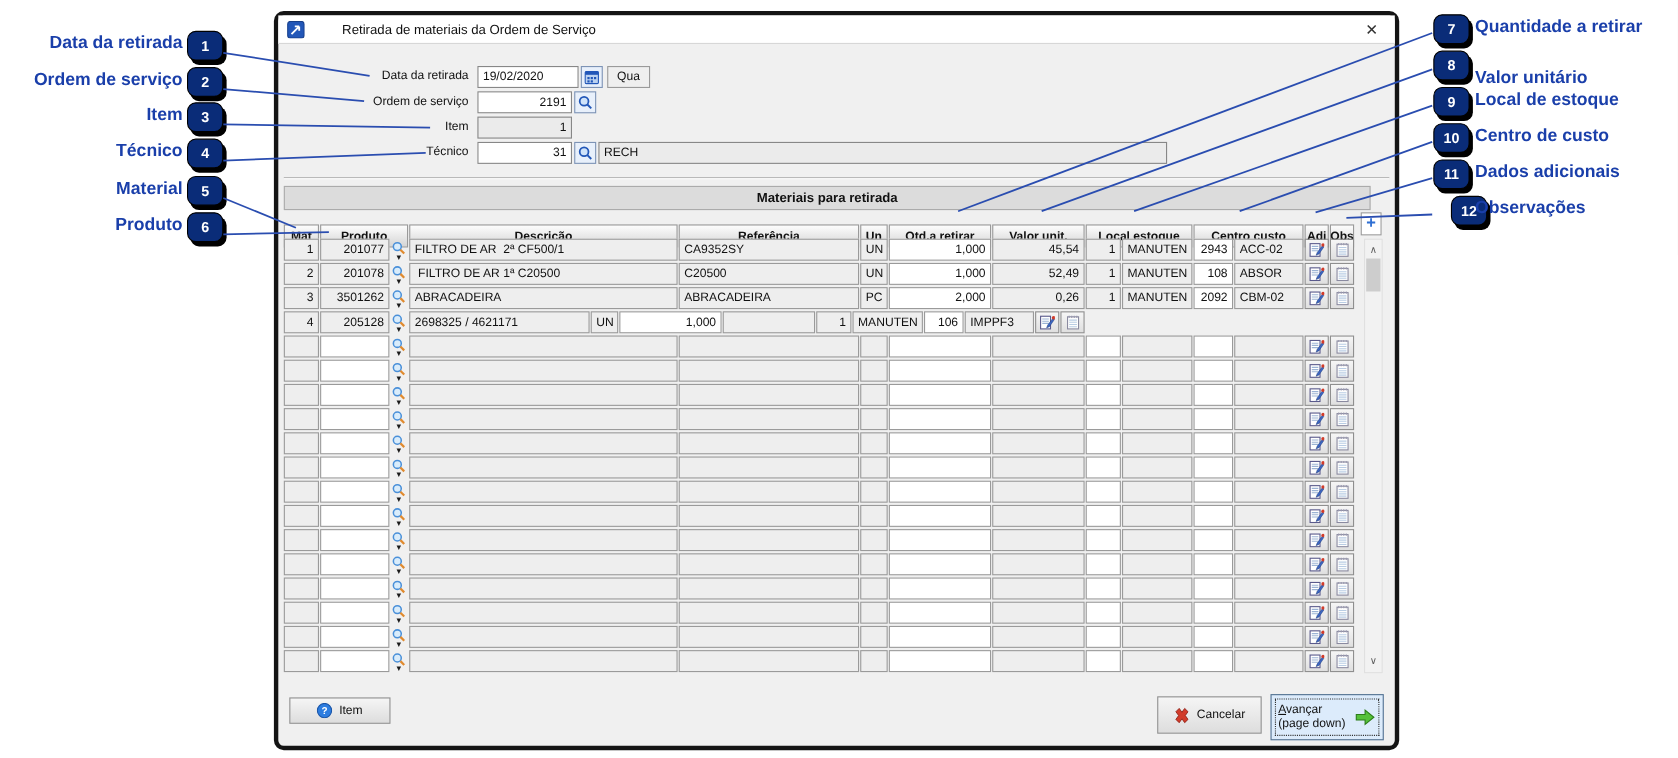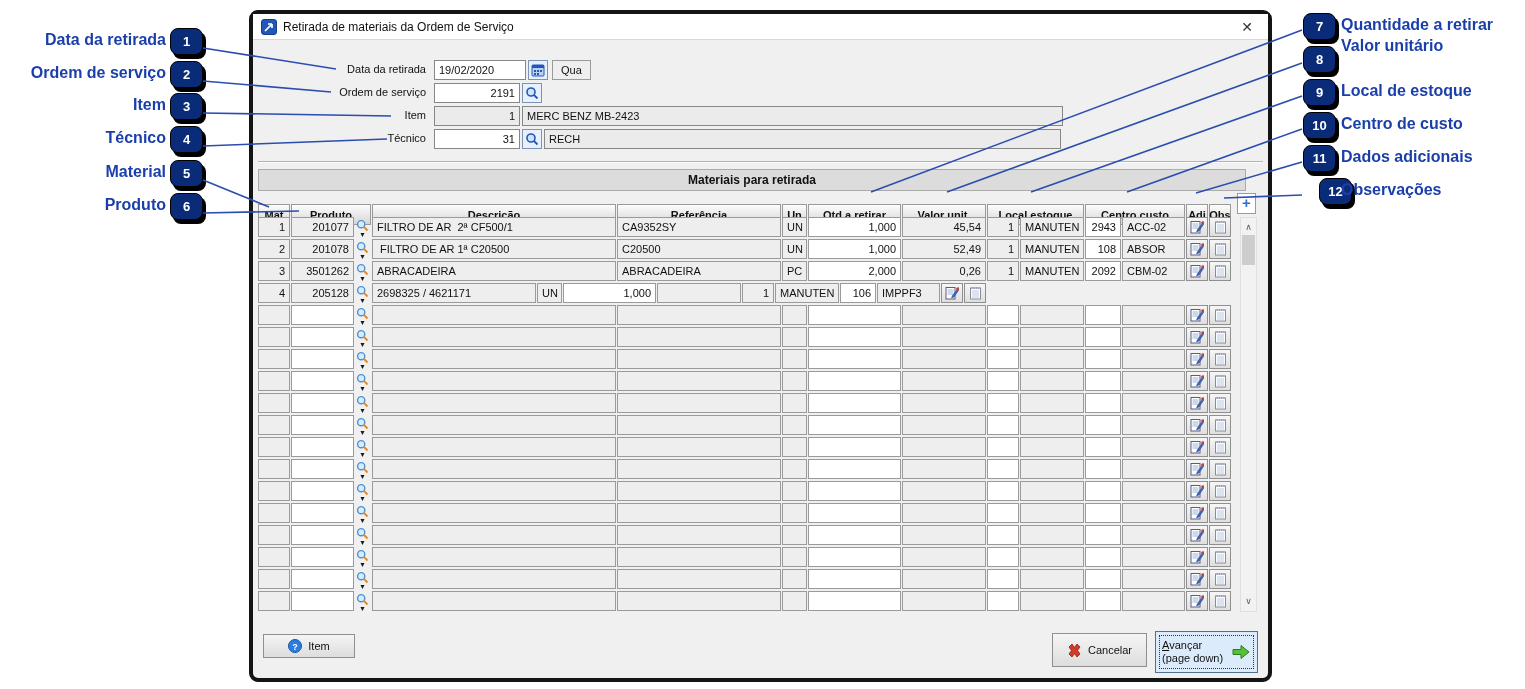--- a/index.html
+++ b/index.html
@@ -3,21 +3,21 @@
 <meta charset="utf-8">
 <style>
   html,body{margin:0;padding:0;width:1525px;height:689px;background:#fff;
     font-family:"Liberation Sans",sans-serif;overflow:hidden;position:relative;}
   *{box-sizing:border-box;}
 
   
   .dialog{position:absolute;left:249px;top:10px;width:1023px;height:672px;
     background:#f0f0f0;border:4px solid #141414;border-radius:9px;}
   .titlebar{position:absolute;left:0;top:0;right:0;height:26px;background:#ffffff;
-    border-bottom:1px solid #d7d7d7;display:flex;align-items:center;padding:0 8px;}
+    border-bottom:1px solid #d7d7d7;display:flex;align-items:center;padding:0 8px;gap:28px;}
   .titlebar .ttl{font-size:12px;color:#111;margin-left:6px;}
   .close-x{position:absolute;right:12px;top:4px;width:18px;height:18px;font-size:14px;
     color:#333;text-align:center;line-height:18px;cursor:pointer;}
   .appicon{width:16px;height:16px;flex:0 0 16px;}
 
   
   .frow{position:absolute;height:20px;display:flex;align-items:center;font-size:11px;color:#111;}
   .flabel{position:absolute;width:177px;left:0;text-align:right;padding-right:4px;font-size:11px;color:#111;}
   .inp{height:20px;border:1px solid #878787;background:#fff;font-size:11px;
     font-family:"Liberation Sans",sans-serif;padding:0 4px;color:#111;}
@@ -116,21 +116,20 @@
       <svg width="14" height="14" viewBox="0 0 14 14">
         <circle cx="6" cy="6" r="4" fill="#cfe3fa" stroke="#2257b8" stroke-width="1.6"></circle>
         <line x1="9" y1="9" x2="12.5" y2="12.5" stroke="#2257b8" stroke-width="1.8"></line>
       </svg>
     </button>
   </div>
 
   <div class="flabel" style="top:95px;">Item</div>
   <div class="frow" style="left:181px;top:92px;">
     <span class="inp num ro" style="width:86px;display:inline-flex;align-items:center;justify-content:flex-end;">1</span>
-    <span class="inp ro" style="width:541px;margin-left:2px;display:inline-flex;align-items:center;">MERC BENZ MB-2423</span>
   </div>
 
   <div class="flabel" style="top:118px;">Técnico</div>
   <div class="frow" style="left:181px;top:115px;">
     <input class="inp num" style="width: 86px;" value="31">
     <button class="mini-btn" style="margin-left:2px;">
       <svg width="14" height="14" viewBox="0 0 14 14">
         <circle cx="6" cy="6" r="4" fill="#cfe3fa" stroke="#2257b8" stroke-width="1.6"></circle>
         <line x1="9" y1="9" x2="12.5" y2="12.5" stroke="#2257b8" stroke-width="1.8"></line>
       </svg>
@@ -1083,21 +1082,21 @@
     <div class="badge" style="left: 170px; top: 93px;">3</div>
     <div class="cl-label left" style="top: 129px;">Técnico</div>
     <div class="badge" style="left: 170px; top: 126px;">4</div>
     <div class="cl-label left" style="top: 163px;">Material</div>
     <div class="badge" style="left: 170px; top: 160px;">5</div>
     <div class="cl-label left" style="top: 196px;">Produto</div>
     <div class="badge" style="left: 170px; top: 193px;">6</div>
     <div class="badge" style="left: 1303px; top: 13px;">7</div>
     <div class="cl-label" style="left: 1341px; top: 16px;">Quantidade a retirar</div>
     <div class="badge" style="left: 1303px; top: 46px;">8</div>
-    <div class="cl-label" style="left: 1341px; top: 37px;">Valor unitário</div>
+    <div class="cl-label" style="left: 1341px; top: 62px;">Valor unitário</div>
     <div class="badge" style="left: 1303px; top: 79px;">9</div>
     <div class="cl-label" style="left: 1341px; top: 82px;">Local de estoque</div>
     <div class="badge" style="left: 1303px; top: 112px;">10</div>
     <div class="cl-label" style="left: 1341px; top: 115px;">Centro de custo</div>
     <div class="badge" style="left: 1303px; top: 145px;">11</div>
     <div class="cl-label" style="left: 1341px; top: 148px;">Dados adicionais</div>
     <div class="badge" style="left: 1303px; top: 178px; margin-left: 16px;">12</div>
     <div class="cl-label" style="left: 1341px; top: 181px;">Observações</div>
   </div>
 <svg id="lines" width="1525" height="689">

